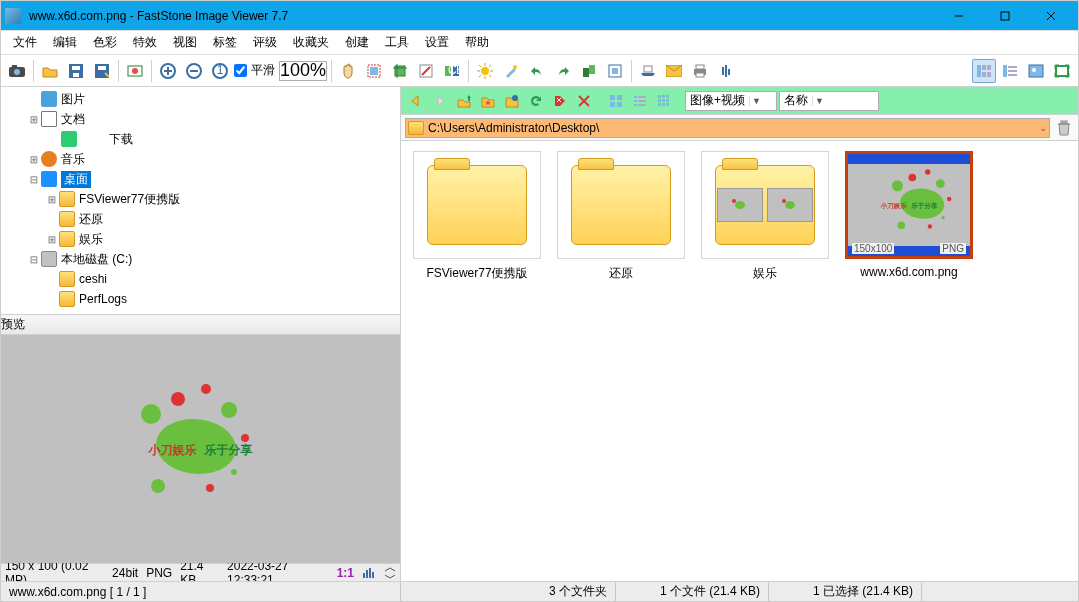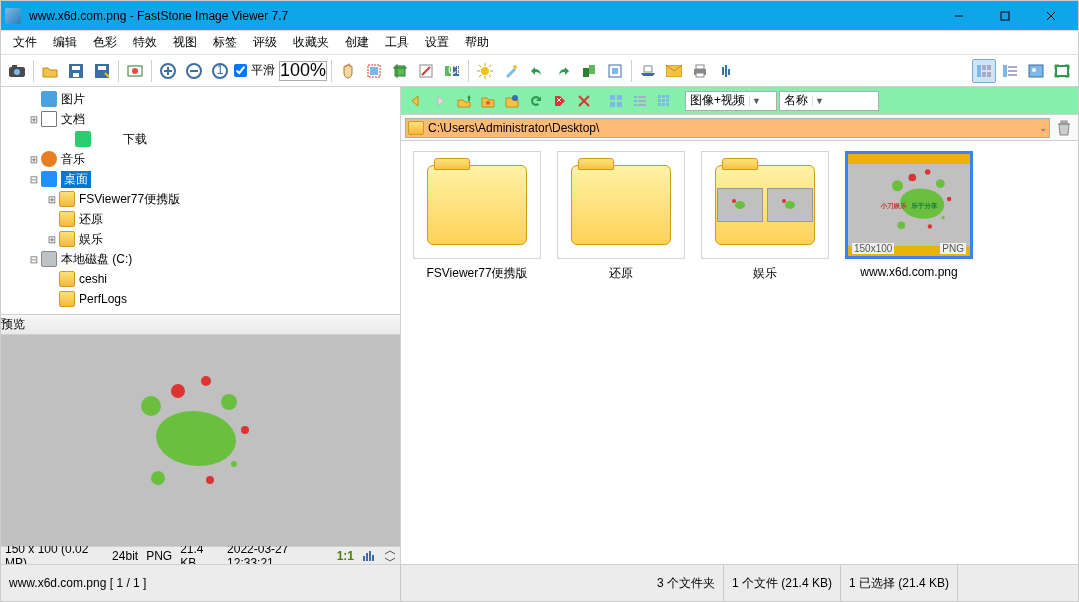--- a/index.html
+++ b/index.html
@@ -46,46 +46,46 @@
 .splat.m3{width:10px;height:10px;background:#d33;left:90px;top:10px;}
 .splat.m4{width:16px;height:16px;background:#6bbf3f;left:110px;top:28px;}
 .splat.m5{width:8px;height:8px;background:#d33;left:130px;top:60px;}
 .splat.m6{width:14px;height:14px;background:#6bbf3f;left:40px;top:105px;}
 .splat.m7{width:8px;height:8px;background:#d33;left:95px;top:110px;}
 .splat.m8{width:6px;height:6px;background:#6bbf3f;left:120px;top:95px;}
 .splattxt{position:absolute;left:0;right:0;top:68px;text-align:center;font-family:"KaiTi","STKaiti",serif;}
 .splattxt .r{color:#c0392b;font-weight:bold;}
 .splattxt .g{color:#17803d;font-weight:bold;margin-left:8px;}
 .previewinfo{height:18px;background:#ececec;border-top:1px solid #d0d0d0;display:flex;align-items:center;padding:0 4px;font-size:11px;gap:8px;}
-.previewinfo .oneone{color:#4d7c0f;font-weight:bold;}
+.previewinfo .oneone{color:#a21caf;font-weight:bold;}
 .rightcol{flex:1;display:flex;flex-direction:column;min-height:0;position:relative;}
 .navbar{height:28px;border-bottom:1px solid #d0d0d0;display:flex;align-items:center;padding:0 4px;gap:2px;background:#86efac;}
 .navbar .nbtn{width:22px;height:22px;display:flex;align-items:center;justify-content:center;border-radius:2px;}
 .navbar .combo{height:20px;border:1px solid #abadb3;background:#fff;display:flex;align-items:center;padding:0 2px 0 4px;font-size:12px;}
 .navbar .combo .dd{width:14px;text-align:center;color:#555;font-size:9px;border-left:1px solid #ddd;margin-left:4px;}
 .addrrow{height:26px;border-bottom:1px solid #d0d0d0;display:flex;align-items:center;padding:0 4px;gap:4px;background:#f9f9f9;}
 .addrrow .addr{flex:1;height:20px;border:1px solid #abadb3;background:#fdba74;display:flex;align-items:center;padding:0 2px;font-size:12px;}
 .addrrow .addr .fico{width:16px;height:14px;background:linear-gradient(#ffe27a,#f6b73c);border:1px solid #d49a1a;border-radius:2px;margin-right:4px;}
 .addrrow .addr .dd{margin-left:auto;font-size:9px;color:#555;}
 .addrrow .trash{width:20px;height:20px;display:flex;align-items:center;justify-content:center;}
 .thumbarea{flex:1;background:#fff;padding:10px;display:flex;align-items:flex-start;gap:12px;overflow:auto;}
 .thumb{display:flex;flex-direction:column;align-items:center;width:132px;}
 .thumb .box{width:128px;height:108px;border:1px solid #d6d6d6;background:#fff;display:flex;align-items:center;justify-content:center;position:relative;}
-.thumb.selected .box{border:3px solid #3b82f6;background:#eab308;}
+.thumb.selected .box{border:3px solid #c2410c;background:#1d4ed8;}
 .thumb .fldbig{width:100px;height:80px;background:linear-gradient(#fff2a6,#ffd257);border:1px solid #d49a1a;border-radius:6px;position:relative;}
 .thumb .fldbig::before{content:"";position:absolute;top:-8px;left:6px;width:34px;height:10px;background:linear-gradient(#ffe27a,#f6c244);border:1px solid #d49a1a;border-radius:3px 3px 0 0;}
 .thumb .caption{margin-top:6px;font-size:12px;text-align:center;}
 .thumb .imgbox{width:122px;height:82px;background:#c0c0c0;display:flex;align-items:center;justify-content:center;position:relative;}
 .thumb .dim{position:absolute;bottom:2px;left:4px;font-size:10px;color:#555;background:#f0f0f0;padding:0 2px;}
 .thumb .ext{position:absolute;bottom:2px;right:4px;font-size:10px;color:#555;background:#f0f0f0;padding:0 2px;}
 .thumb .mini{width:46px;height:34px;background:#c0c0c0;border:1px solid #999;display:flex;align-items:center;justify-content:center;}
 .minisplat{width:10px;height:8px;background:#6bbf3f;border-radius:50%;position:relative;}
 .minisplat::after{content:"";position:absolute;width:4px;height:4px;background:#d33;border-radius:50%;left:-3px;top:-2px;}
 .midsplat{transform:scale(0.55);}
-.statusbar{height:37px;background:#ececec;border-top:1px solid #d0d0d0;display:flex;align-items:center;font-size:11px;}
+.statusbar{height:20px;background:#ececec;border-top:1px solid #d0d0d0;display:flex;align-items:center;font-size:11px;gap:36px;}
 .statusbar .seg{padding:0 8px;border-right:1px solid #c8c8c8;height:100%;display:flex;align-items:center;}
 .statusbar .seg.first{width:400px;}
 .statusbar .spacer{flex:1;}
 svg{display:block;}
 </style>
 </head>
 <body>
 
 <div class="titlebar">
   <div class="ico"></div>
@@ -326,21 +326,21 @@
           <div class="tree-row" style="padding-left: 26px;">
             <span class="twisty none">·</span>
             <span class="ticon pic"></span>
             <span class="lbl">图片</span>
           </div>
           <div class="tree-row" style="padding-left: 26px;">
             <span class="twisty ">⊞</span>
             <span class="ticon doc"></span>
             <span class="lbl">文档</span>
           </div>
-          <div class="tree-row" style="padding-left: 32px; gap: 28px;">
+          <div class="tree-row" style="padding-left: 18px; gap: 28px;">
             <span class="twisty none">·</span>
             <span class="ticon download"></span>
             <span class="lbl">下载</span>
           </div>
           <div class="tree-row" style="padding-left: 26px;">
             <span class="twisty ">⊞</span>
             <span class="ticon music"></span>
             <span class="lbl">音乐</span>
           </div>
           <div class="tree-row selected" style="padding-left: 26px;">
@@ -385,20 +385,21 @@
       <div class="splatter">
         <div class="splat big"></div>
           <div class="splat m1"></div>
           <div class="splat m2"></div>
           <div class="splat m3"></div>
           <div class="splat m4"></div>
           <div class="splat m5"></div>
           <div class="splat m6"></div>
           <div class="splat m7"></div>
           <div class="splat m8"></div>
+        <div class="splattxt"><span class="r">小刀娱乐</span><span class="g">乐于分享</span></div>
       </div>
     </div>
     <div class="previewinfo">
       <span>150 x 100 (0.02 MP)</span>
       <span>24bit</span>
       <span>PNG</span>
       <span>21.4 KB</span>
       <span>2022-03-27 12:33:21</span>
       <span class="oneone">1:1</span>
       <span>

